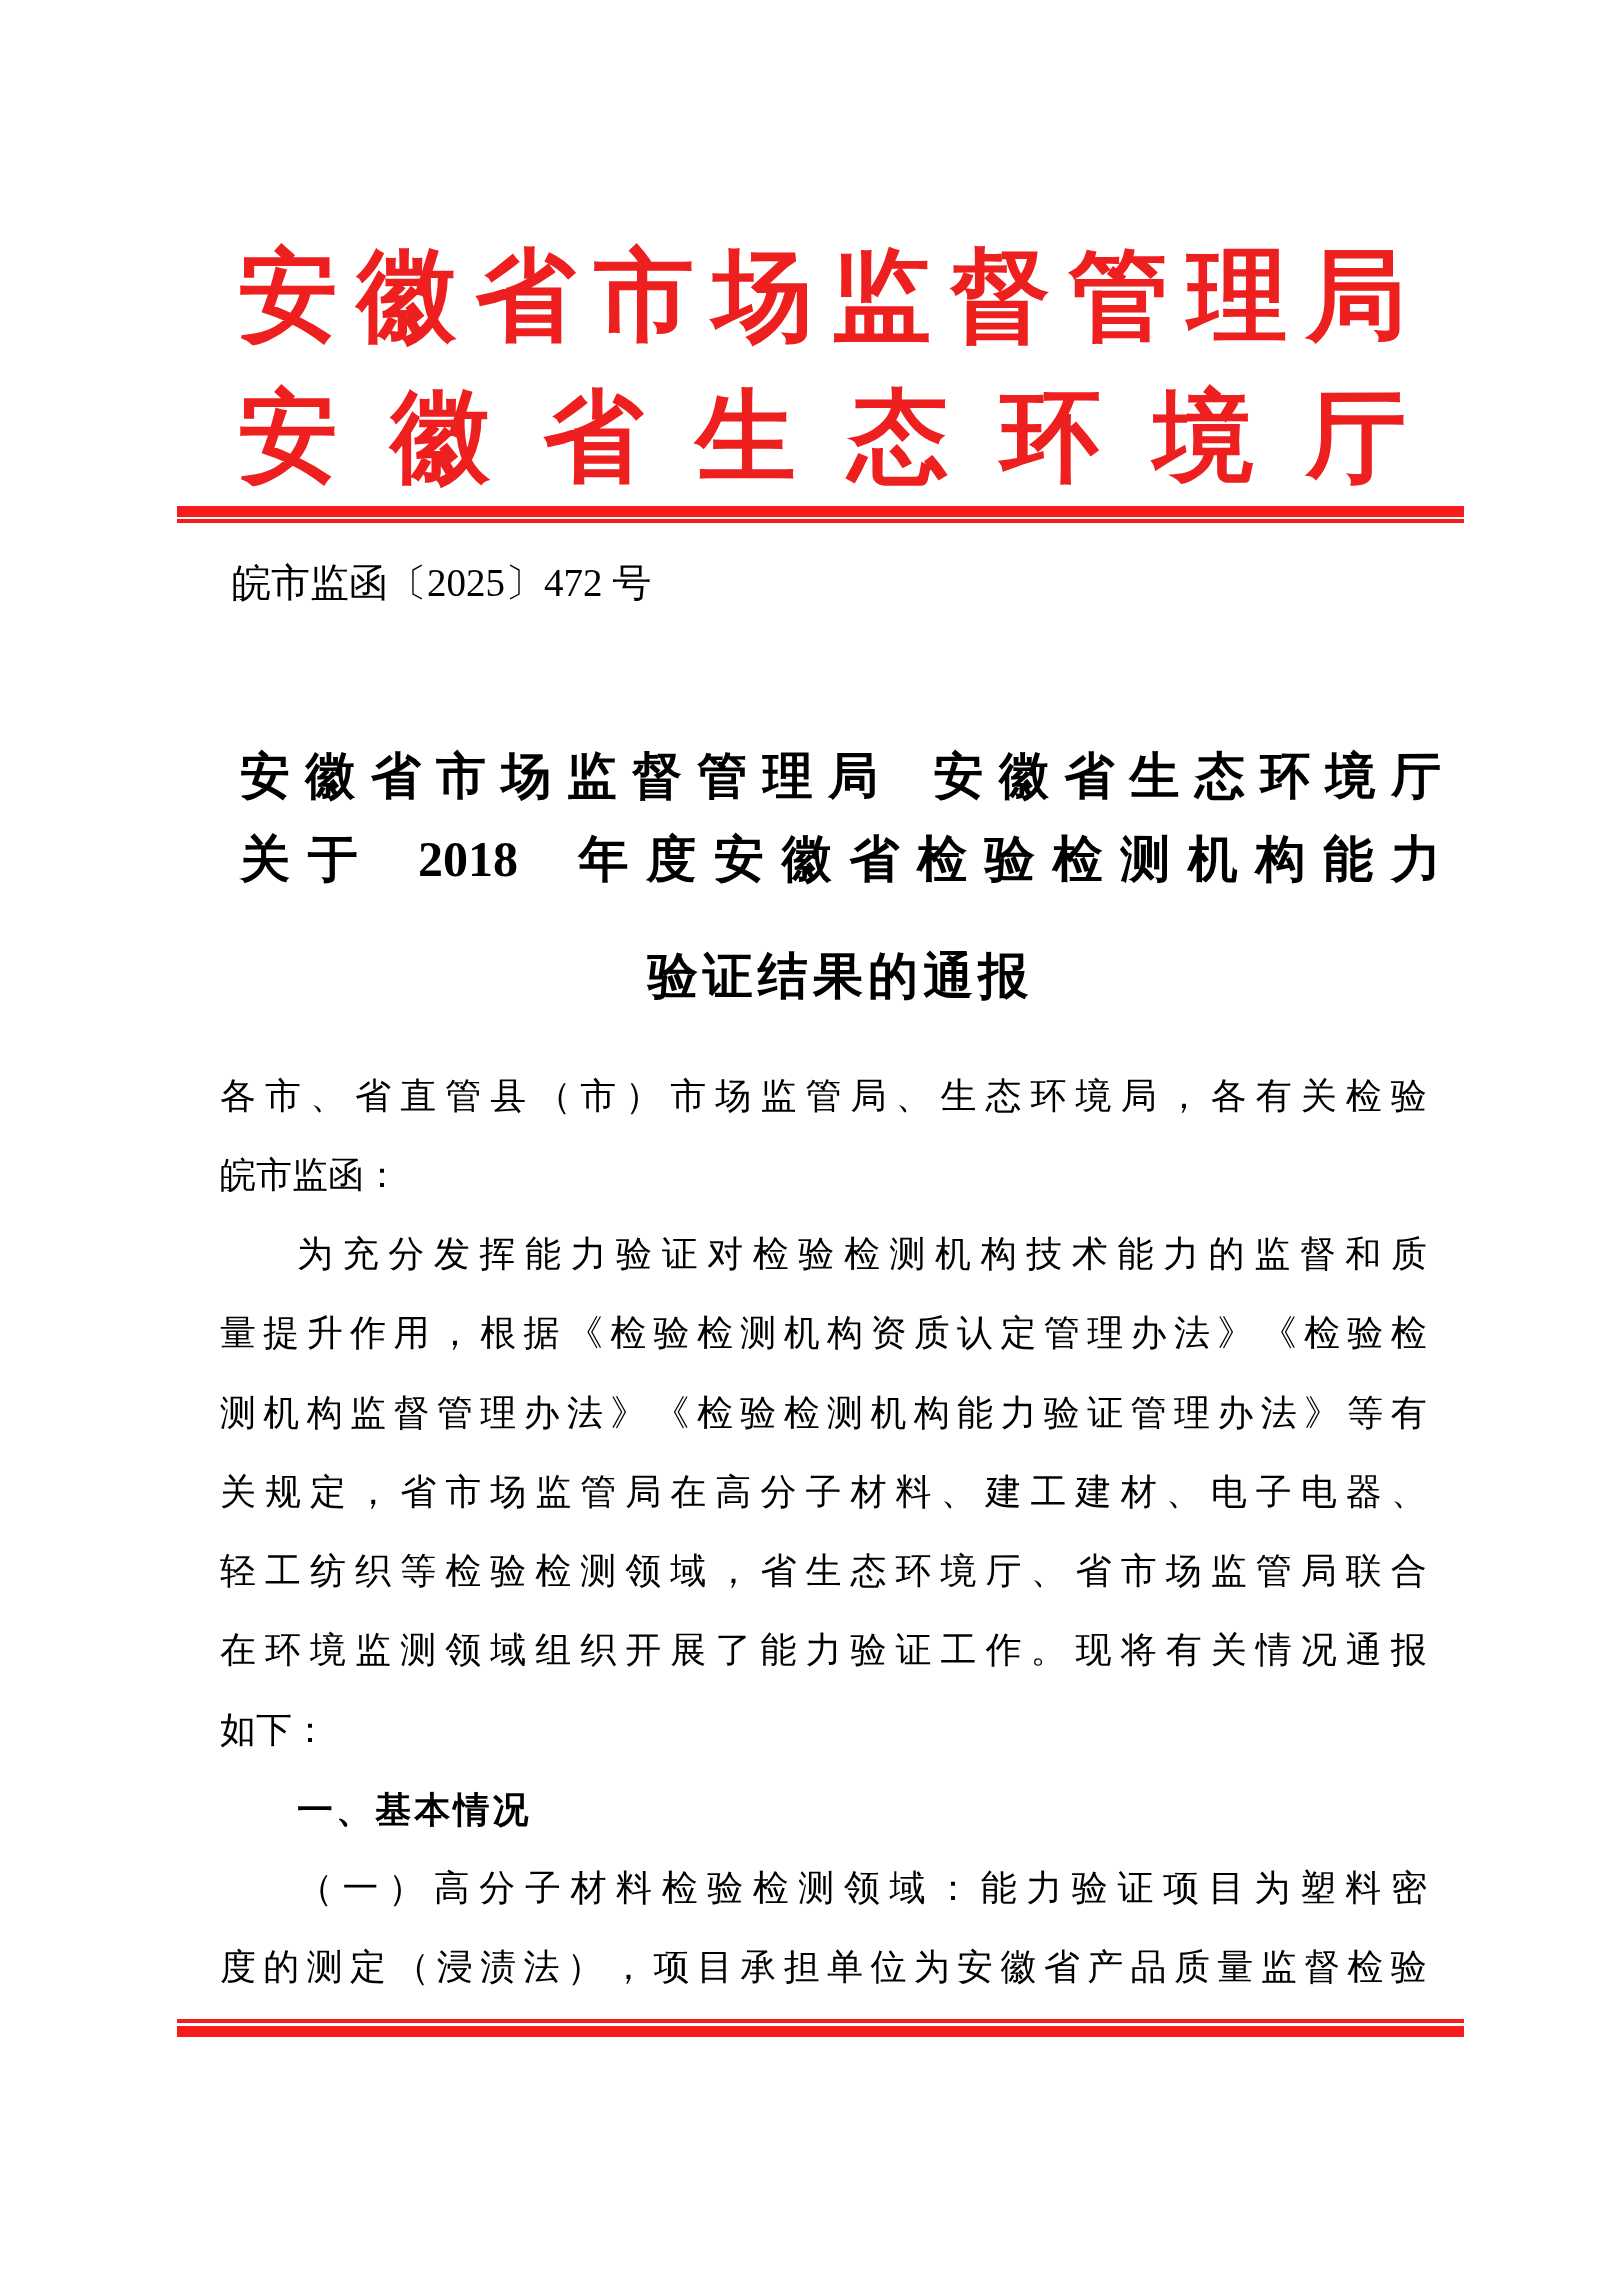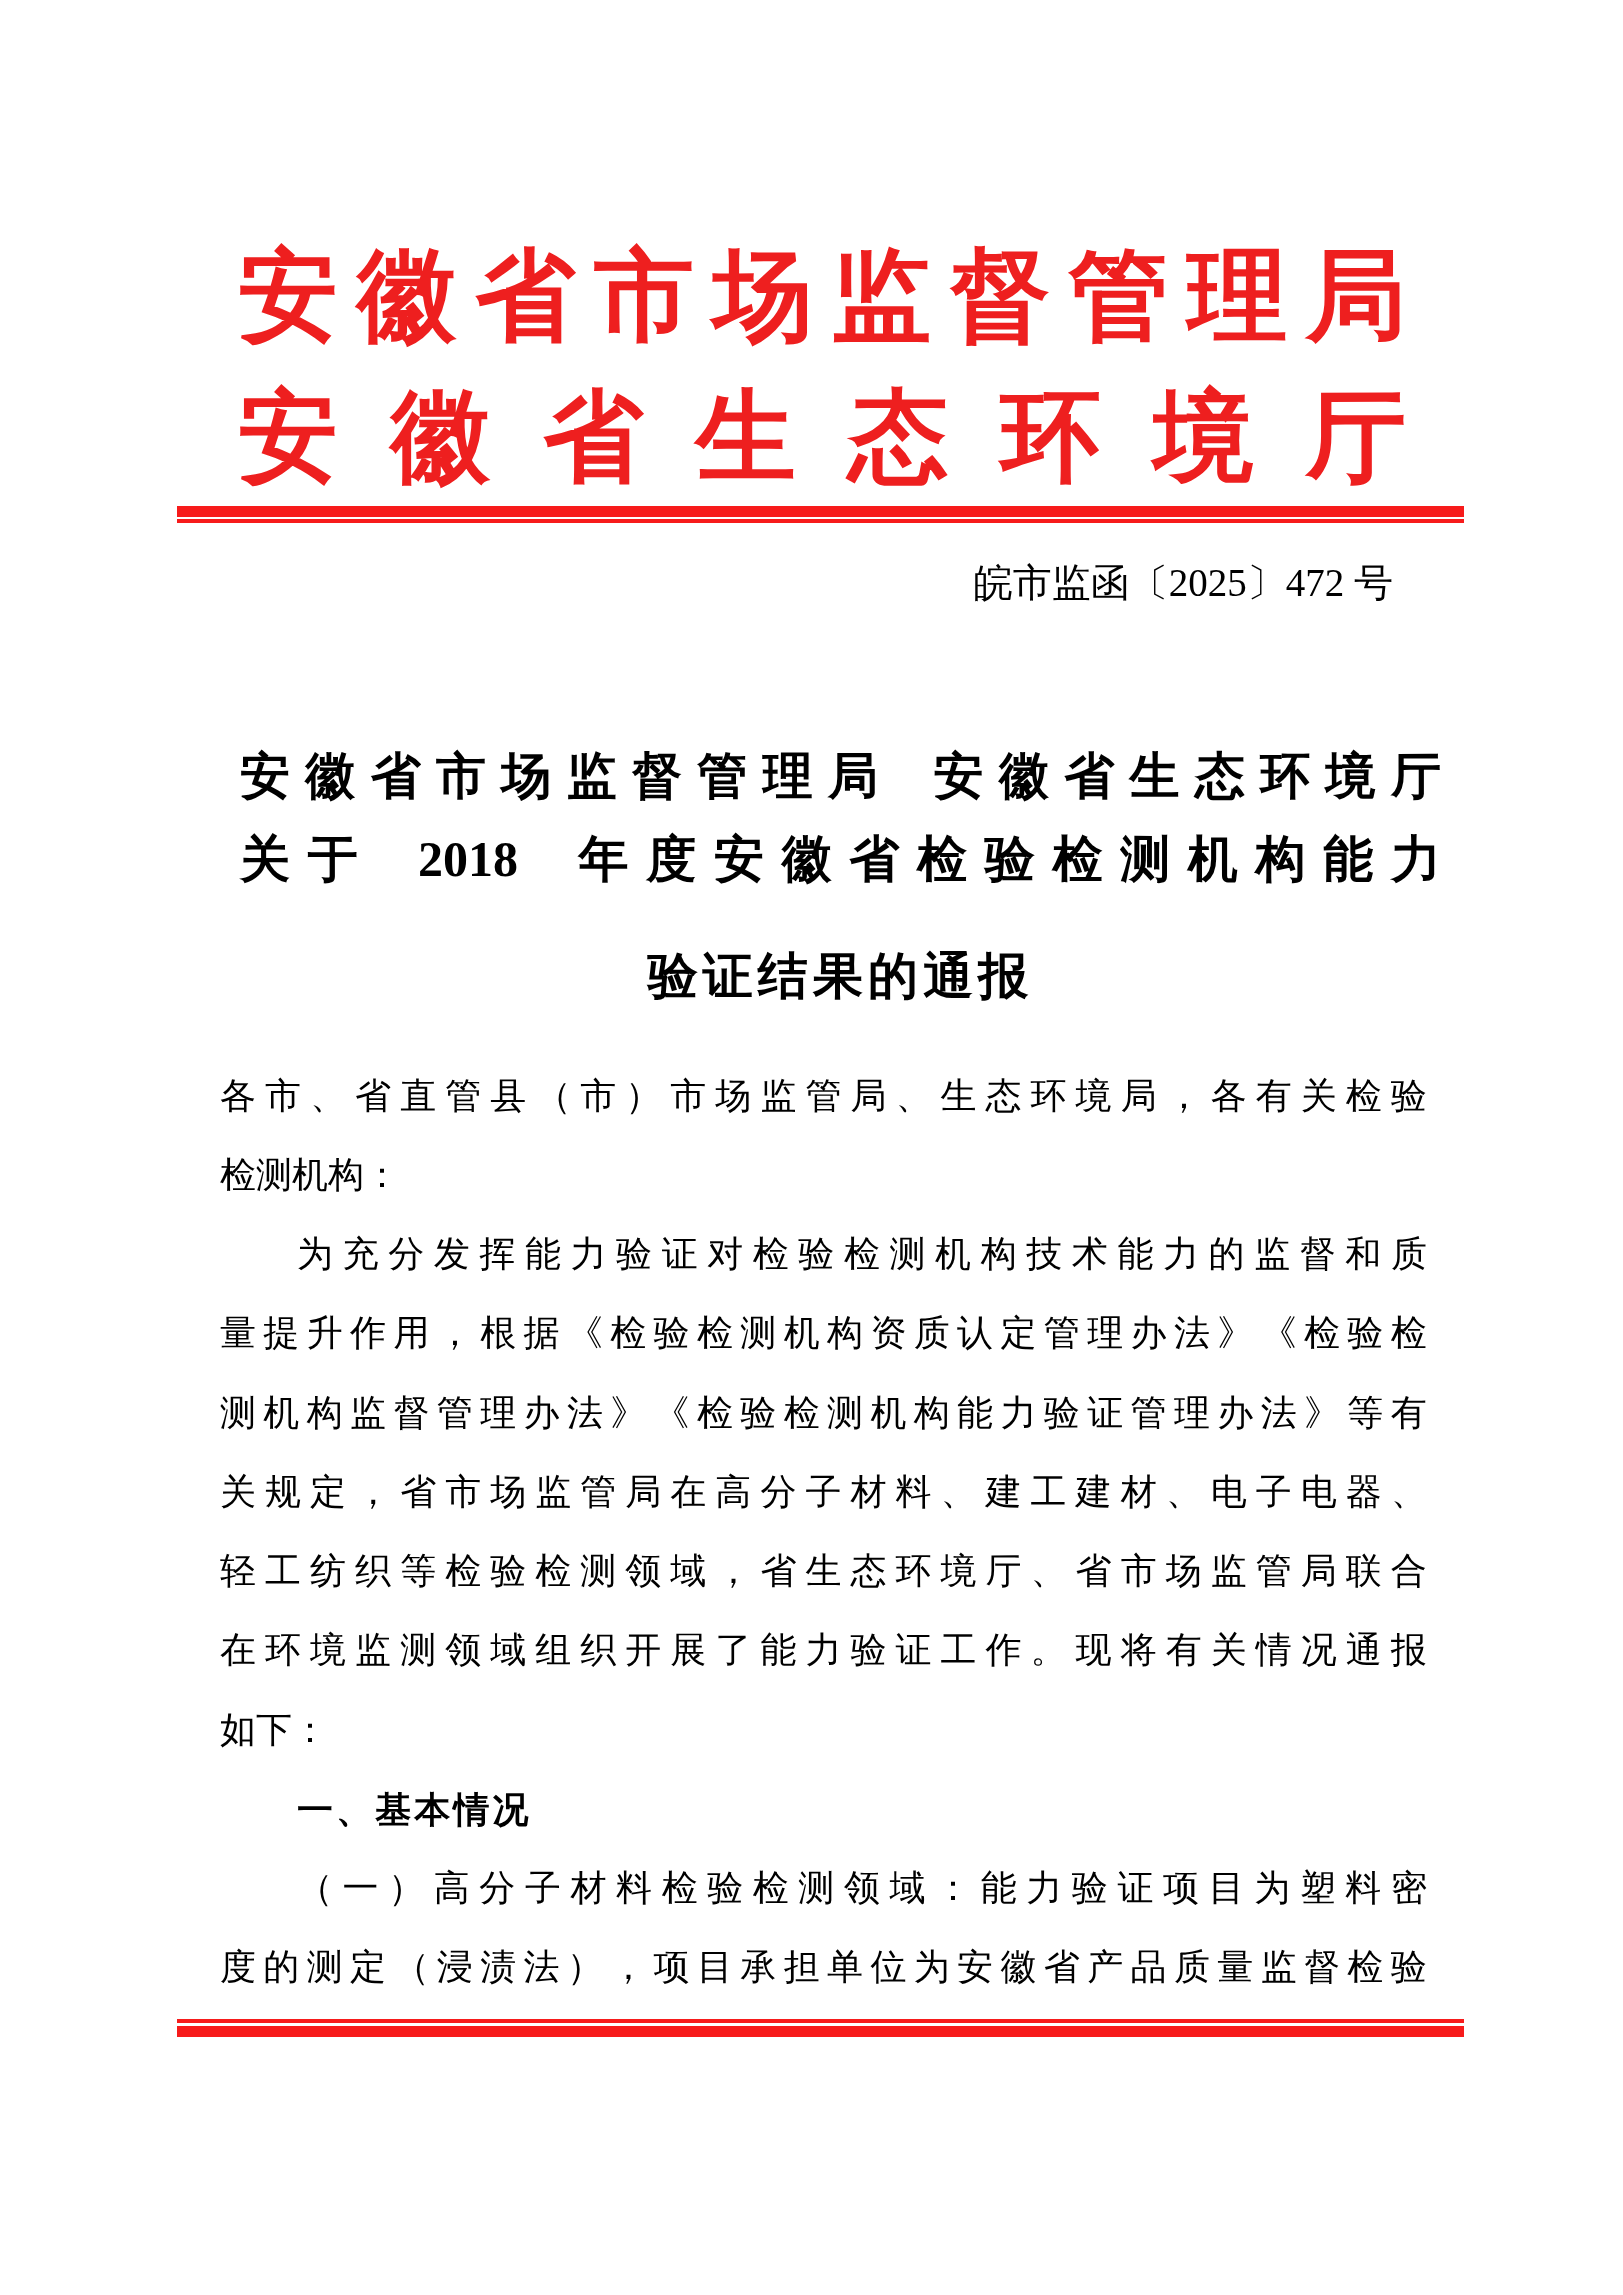--- a/index.html
+++ b/index.html
@@ -22,22 +22,22 @@
   .h1{top:230px;}
   .h2{top:371px;}
   
   .rule{position:absolute;left:177px;width:1287px;background:#f71b1b;}
   .rule-top-thick{top:506px;height:11.2px;}
   .rule-top-thin{top:519px;height:3.6px;}
   .rule-bottom-thin{top:2019px;height:3.6px;}
   .rule-bottom-thick{top:2026px;height:11.2px;}
   
   .doc-number{
-    position:absolute;left:204px;top:555px;width:1189px;height:56px;
-    line-height:56px;font-size:39px;text-align:right;
+    position:absolute;left:232px;top:555px;width:1189px;height:56px;
+    line-height:56px;font-size:39px;
     font-family:"Liberation Serif","DejaVu Serif",serif;
   }
   
   .title{
     position:absolute;left:240px;width:1201px;height:82px;
     line-height:82px;font-size:50px;font-weight:700;
     font-family:"Liberation Serif","DejaVu Serif",serif;
   }
   .t1{top:735px;}
   .t2{top:818px;}
@@ -161,21 +161,21 @@
       <span>环</span>
       <span>境</span>
       <span>局</span>
       <span>，</span>
       <span>各</span>
       <span>有</span>
       <span>关</span>
       <span>检</span>
       <span>验</span>
     </div>
-  <div class="bline bl2">检测机构：</div>
+  <div class="bline bl2">皖市监函：</div>
   <div class="bline bl3 indent stretch flexline">
       <span>为</span>
       <span>充</span>
       <span>分</span>
       <span>发</span>
       <span>挥</span>
       <span>能</span>
       <span>力</span>
       <span>验</span>
       <span>证</span>

